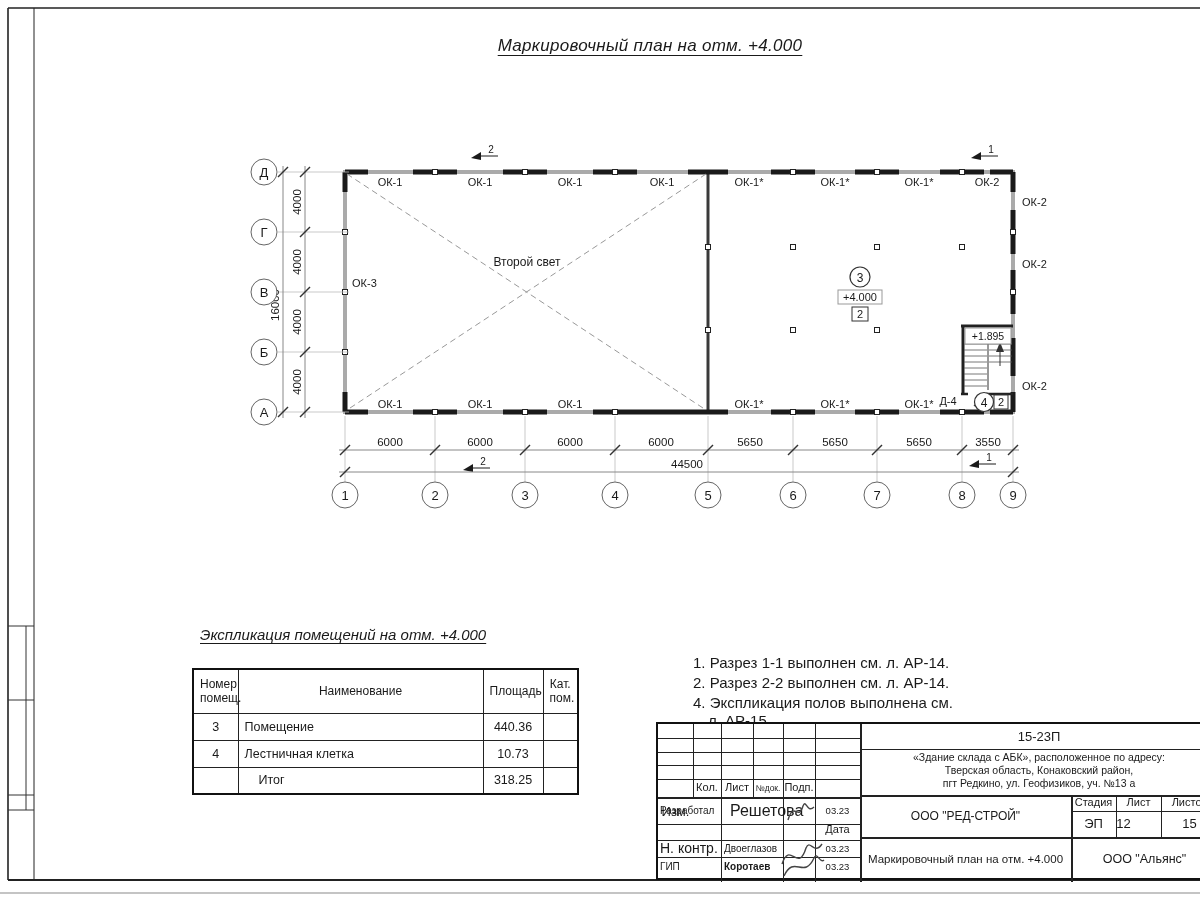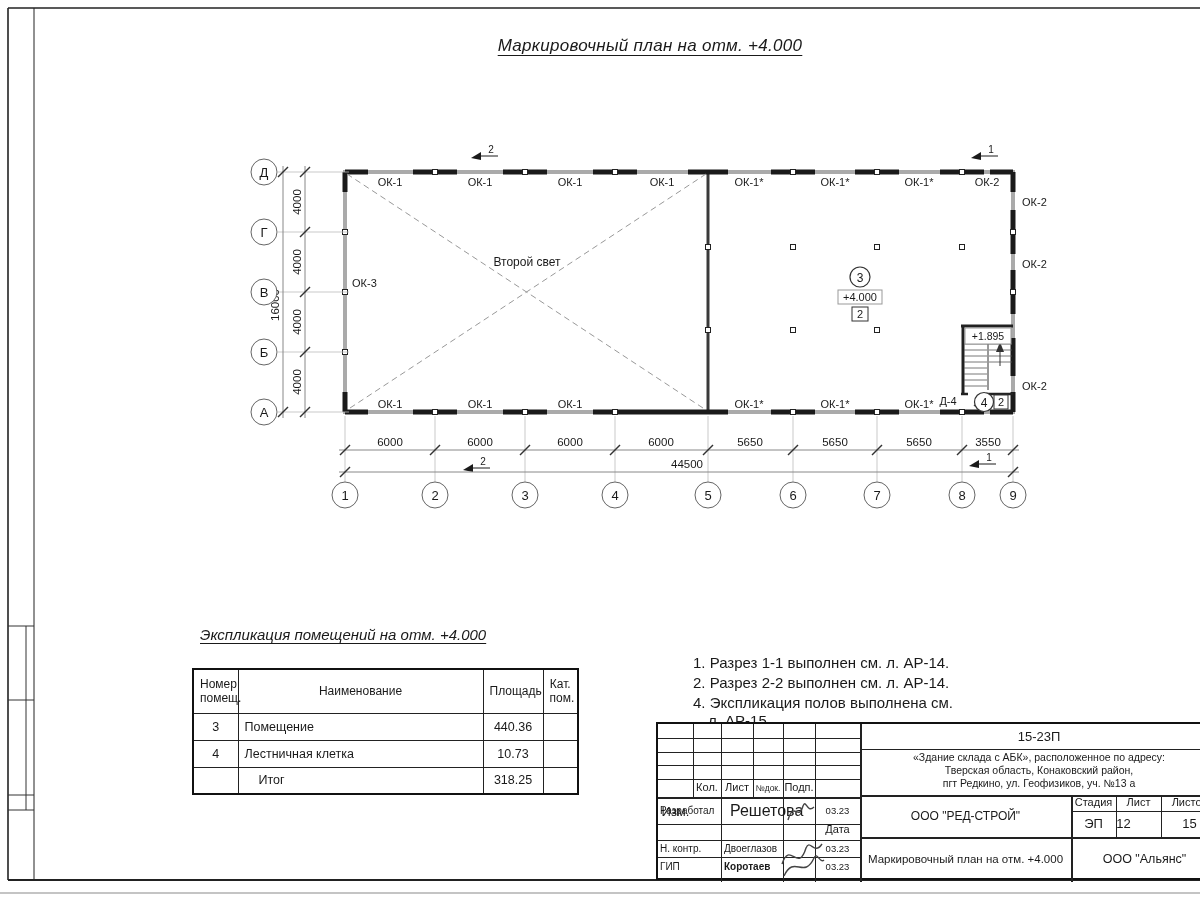--- a/index.html
+++ b/index.html
@@ -388,21 +388,21 @@
   <div class="tb-cell" style="left:0;top:55px;width:35px;height:18px;font-size:13px;margin-top:24px;">Изм.</div>
   <div class="tb-cell" style="left:35px;top:55px;width:28px;height:18px;font-size:11px;">Кол.</div>
   <div class="tb-cell" style="left:63px;top:55px;width:32px;height:18px;font-size:11px;">Лист</div>
   <div class="tb-cell" style="left:95px;top:55px;width:30px;height:18px;font-size:8.5px;">№док.</div>
   <div class="tb-cell" style="left:125px;top:55px;width:32px;height:18px;font-size:11px;">Подп.</div>
   <div class="tb-cell" style="left:157px;top:55px;width:45px;height:18px;font-size:11px;margin-top:42px;">Дата</div>
 
   <div class="tb-cell" style="left:2px;top:73px;width:61px;height:27px;font-size:10px;justify-content:flex-start;">Разработал</div>
   <div class="tb-cell" style="left:72px;top:73px;width:59px;height:27px;font-size:16px;justify-content:flex-start;">Решетова</div>
   <div class="tb-cell" style="left:157px;top:73px;width:45px;height:27px;font-size:9.5px;">03.23</div>
-  <div class="tb-cell" style="left:2px;top:116px;width:61px;height:17px;font-size:10px;justify-content:flex-start;">Н. контр.</div>
+  <div class="tb-cell" style="left:2px;top:116px;width:61px;height:17px;font-size:14px;justify-content:flex-start;">Н. контр.</div>
   <div class="tb-cell" style="left:66px;top:116px;width:59px;height:17px;font-size:10px;justify-content:flex-start;">Двоеглазов</div>
   <div class="tb-cell" style="left:157px;top:116px;width:45px;height:17px;font-size:9.5px;">03.23</div>
   <div class="tb-cell" style="left:2px;top:133px;width:61px;height:20px;font-size:10px;justify-content:flex-start;">ГИП</div>
   <div class="tb-cell" style="left:66px;top:133px;width:59px;height:20px;font-size:10px;justify-content:flex-start;font-weight:bold;">Коротаев</div>
   <div class="tb-cell" style="left:157px;top:133px;width:45px;height:20px;font-size:9.5px;">03.23</div>
 
   <svg class="abs" style="left:128px;top:74px;" width="30" height="26">
     <path d="M2,22 C8,2 12,24 17,8 C20,0 21,16 28,9" stroke="#444" stroke-width="1.4" fill="none"></path>
   </svg>
   <svg class="abs" style="left:120px;top:112px;" width="48" height="46">

